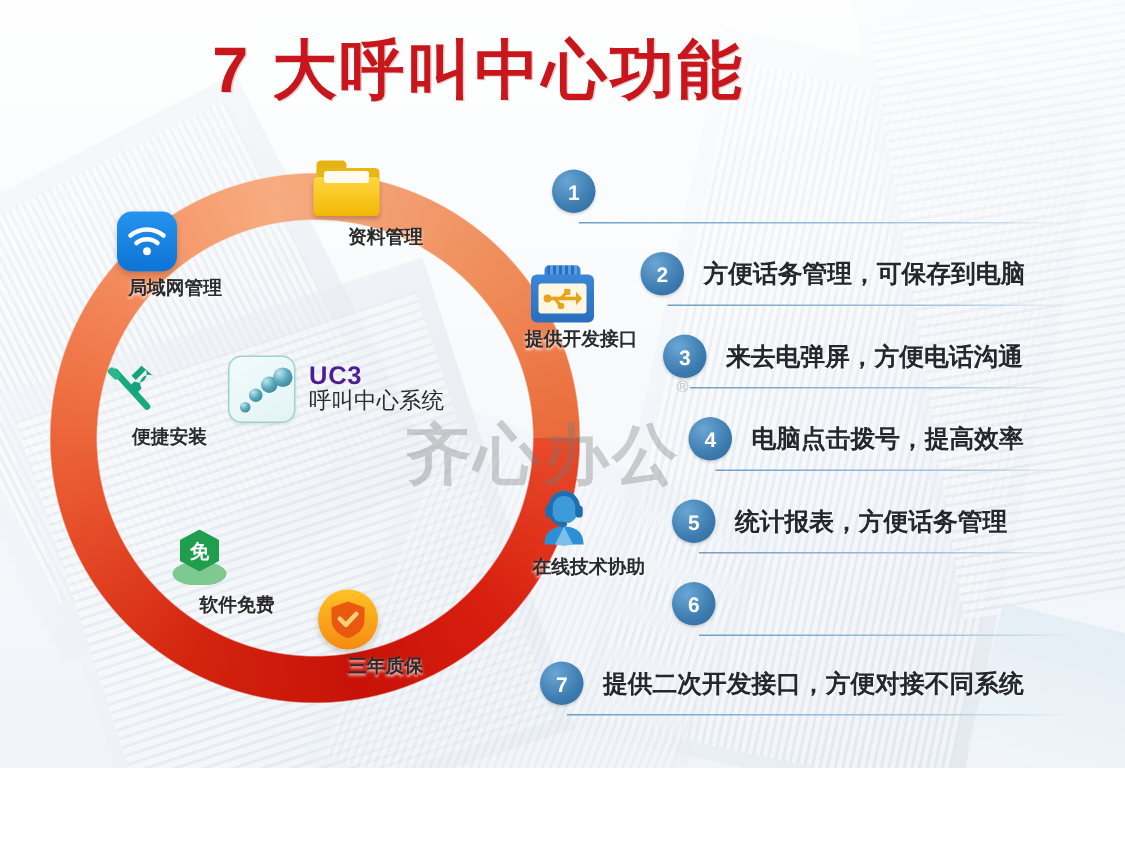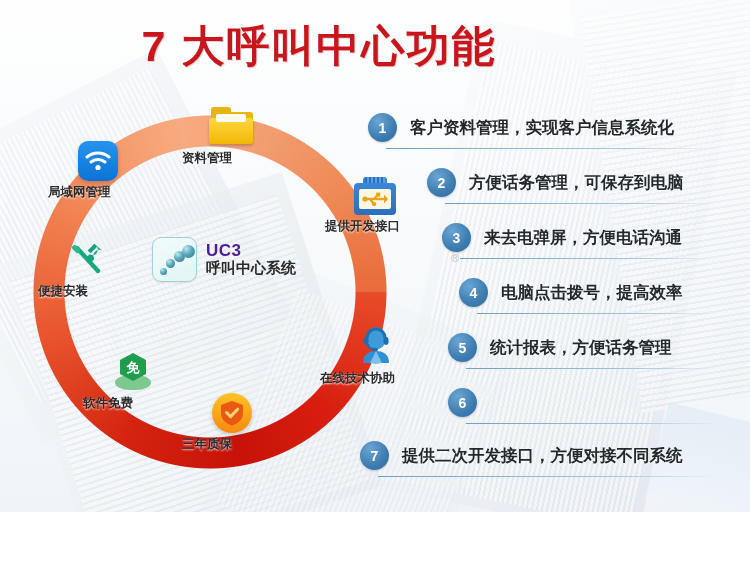--- a/index.html
+++ b/index.html
@@ -46,21 +46,21 @@
     position:absolute; inset:0; border-radius:50%;
     background: conic-gradient(from 90deg,
         #e84b2a 0deg, #d81e0f 45deg, #c81208 80deg,
         #d4240f 120deg, #e8552e 165deg, #f0794a 200deg,
         #f59a6c 235deg, #f7ab80 260deg, #f3a074 285deg, #ef8b58 320deg, #ea6a3a 360deg);
     -webkit-mask: radial-gradient(circle at 50% 50%, transparent 0 145px, #000 146px 176px, transparent 177px);
             mask: radial-gradient(circle at 50% 50%, transparent 0 145px, #000 146px 176px, transparent 177px);
   }
 
   
-  .node{ position:absolute; text-align:left; }
+  .node{ position:absolute; text-align:right; }
   .node .cap{
     font-size:12.5px; color:#2b2b2b; font-weight:bold; white-space:nowrap;
     margin-top:3px; text-shadow:0 1px 2px rgba(255,255,255,.9);
     font-family:"Liberation Sans","DejaVu Sans",sans-serif;
   }
   .icon-sq{ width:40px; height:40px; border-radius:10px; margin:0 auto;
             display:flex; align-items:center; justify-content:center; }
 
   
   .ic-wifi{ background:linear-gradient(180deg,#2693ef,#0c74d4); box-shadow:0 2px 4px rgba(0,0,0,.18); }
@@ -96,21 +96,21 @@
   .ic-agent{ width:40px;height:44px;margin:0 auto;position:relative; }
 
   
   .center-logo{ position:absolute; left:152px; top:237px; display:flex; align-items:center; gap:9px; }
   .logo-box{ width:45px;height:45px;border-radius:9px;
       background:linear-gradient(150deg,#f2fbfb,#e2f4f5);
       border:1.2px solid #9fd2d6; position:relative; box-shadow:0 1px 2px rgba(0,0,0,.08);}
   .bub{ position:absolute;border-radius:50%;
       background:radial-gradient(circle at 32% 28%, #bfe7ef 0%, #5aa9bb 45%, #2e7286 100%); }
   .logo-txt .l1{ font-size:17px;font-weight:bold;color:#4c1d95;line-height:1.05;letter-spacing:.5px;}
-  .logo-txt .l2{ font-size:15px;font-weight:bold;color:#2b2b2b;line-height:1.2;}
+  .logo-txt .l2{ font-size:15px;font-weight:normal;color:#2b2b2b;line-height:1.2;}
 
   
   .wm{ position:absolute; left:258px; top:228px; width:260px; height:110px; pointer-events:none; }
   .wm .comix{ position:absolute; left:0; top:0; font-size:54px; font-weight:bold; font-style:italic;
       color:rgba(130,130,130,.40); letter-spacing:-1px; font-family:"Liberation Sans",sans-serif;}
   .wm .comix .c1{ color:rgba(214,60,48,.38); }
   .wm .reg{ position:absolute; left:193px; top:24px; font-size:11px; color:rgba(130,130,130,.45); }
   .wm .cn{ position:absolute; left:12px; top:46px; font-size:44px; font-weight:bold;
       color:rgba(120,120,120,.35); letter-spacing:2px; }
 
@@ -251,40 +251,40 @@
         <rect x="28.5" y="14" width="5" height="8" rx="2.4" fill="#1f6fae"></rect>
         <path d="M13 21 C13 25 17 26 19 26" stroke="#1f6fae" stroke-width="2.2" fill="none"></path>
         <ellipse cx="20" cy="26.5" rx="3" ry="1.8" fill="#1f6fae"></ellipse>
       </svg>
     </div>
     <div class="cap">在线技术协助</div>
   </div>
 
   <div class="wm">
     <div class="reg">®</div>
+    <div class="cn">齐心办公</div>
   </div>
 
   <div class="center-logo">
     <div class="logo-box">
       <div class="bub" style="left:7px;top:30px;width:7px;height:7px;"></div>
       <div class="bub" style="left:13px;top:21px;width:9px;height:9px;"></div>
       <div class="bub" style="left:21px;top:13px;width:11px;height:11px;"></div>
       <div class="bub" style="left:29px;top:7px;width:13px;height:13px;"></div>
     </div>
     <div class="logo-txt">
       <div class="l1">UC3</div>
       <div class="l2">呼叫中心系统</div>
     </div>
   </div>
 
   <div class="list">
 
     <div class="li" style="left:8px;top:13px;">
       <div class="badge">1</div>
-      <div class="txt">客户资料管理，实现客户信息系统化</div>
       <div class="rule" style="width:330px;"></div>
     </div>
 
     <div class="li" style="left:67px;top:68px;">
       <div class="badge">2</div>
       <div class="txt">方便话务管理，可保存到电脑</div>
       <div class="rule" style="width:271px;"></div>
     </div>
 
     <div class="li" style="left:82px;top:123px;">

